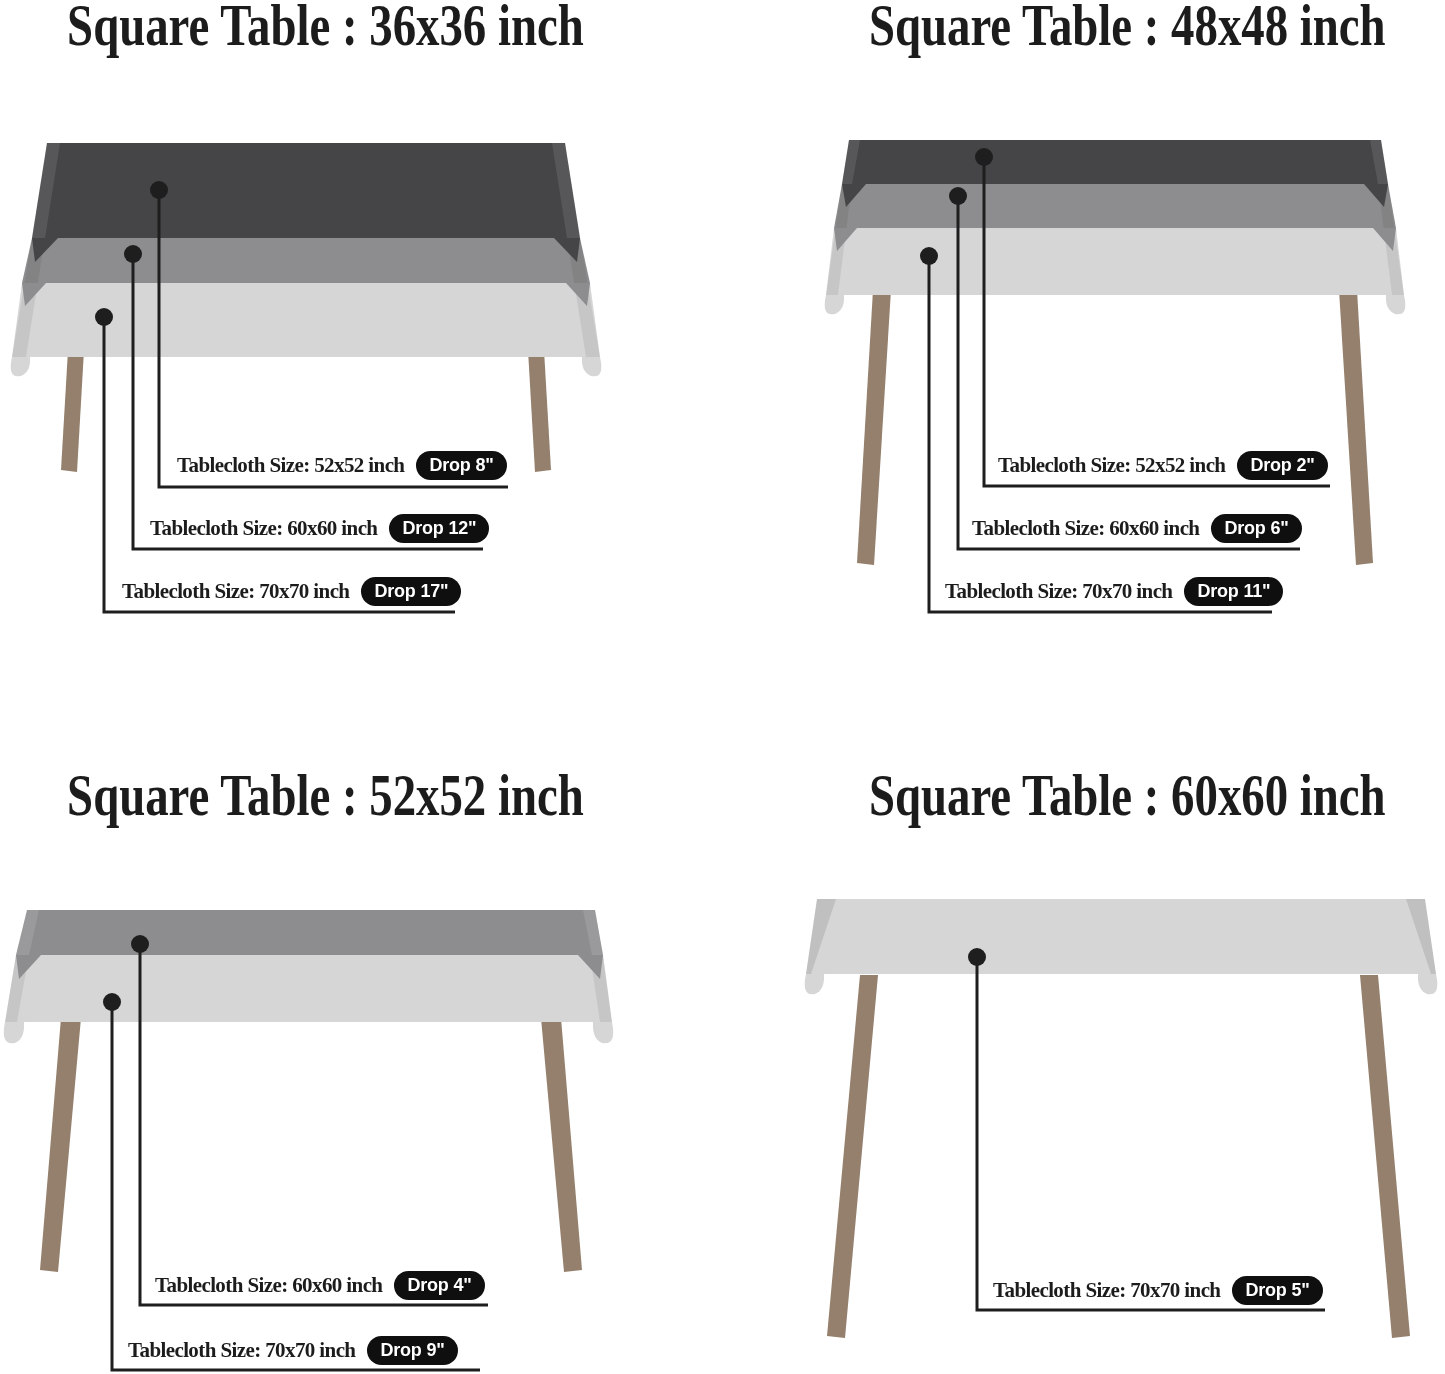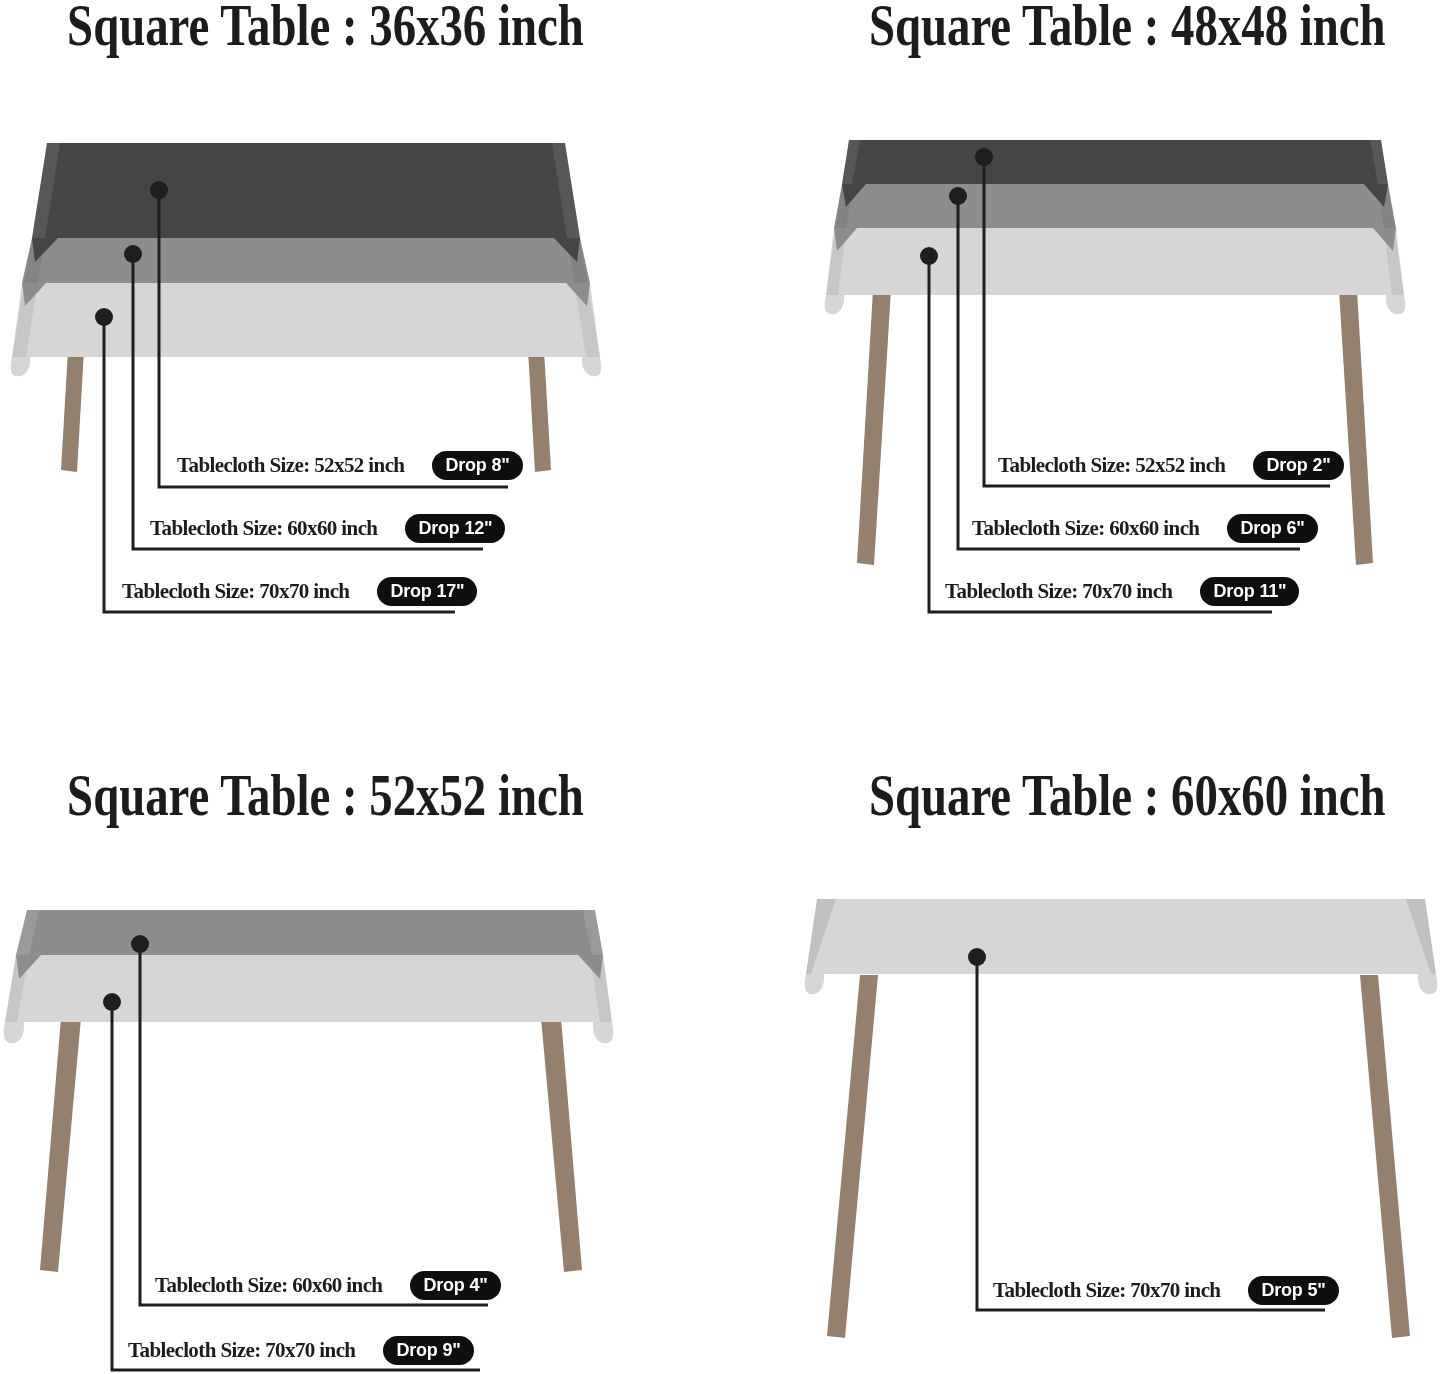--- a/index.html
+++ b/index.html
@@ -13,21 +13,21 @@
   .title{
     position:absolute;
     font-weight:bold;font-size:60px;line-height:1.0;
     color:var(--title_text,#1c1c1c);
     text-align:center;white-space:nowrap;
     transform:scaleX(0.78);transform-origin:50% 0;
     letter-spacing:0px;
   }
   .callout-row{
     position:absolute;height:34px;
-    display:flex;align-items:center;gap:28px;white-space:nowrap;
+    display:flex;align-items:center;gap:12px;white-space:nowrap;
   }
   .callout-row .lbl{
     font-weight:bold;font-size:21px;letter-spacing:-0.6px;
     color:var(--label_text,#1c1c1c);
   }
   .callout-row .pill{
     font-family:"Liberation Sans", sans-serif;
     font-weight:bold;font-size:18px;line-height:1;
     color:var(--badge_text,#fff);
     background:var(--badge_background,#0f0f0f);

